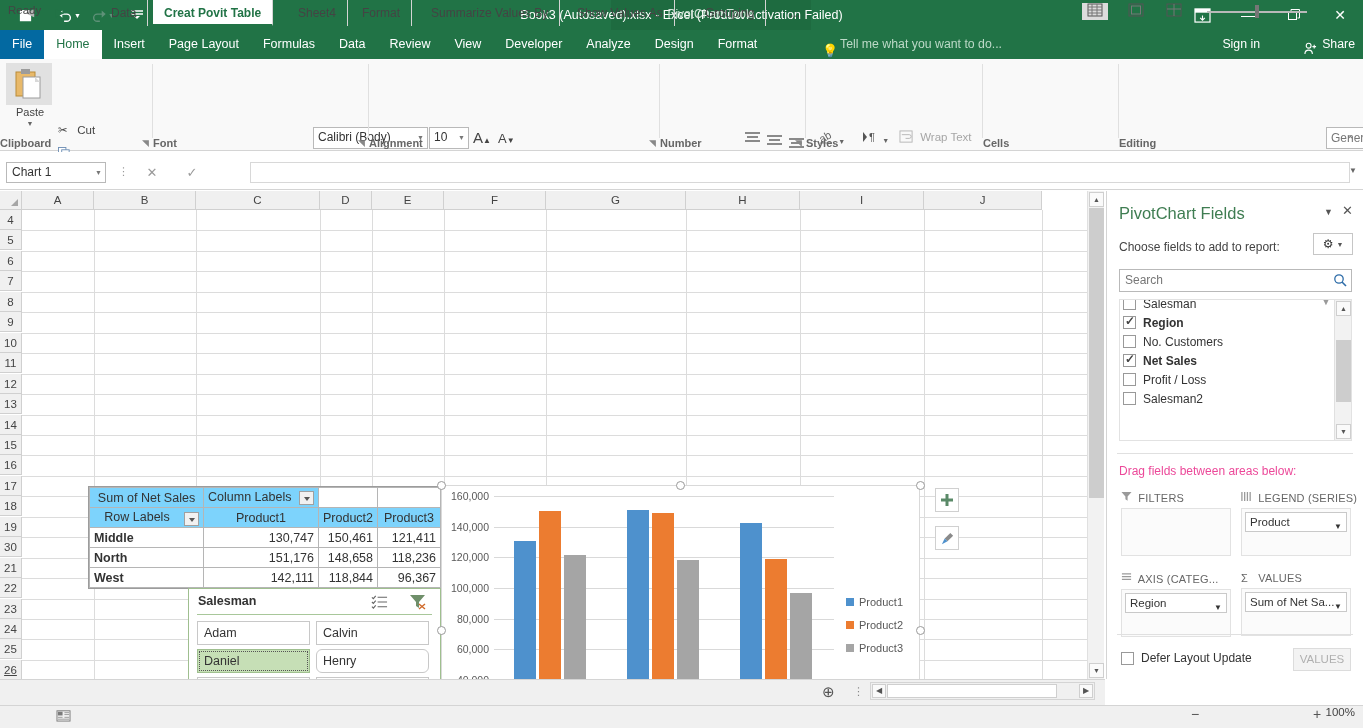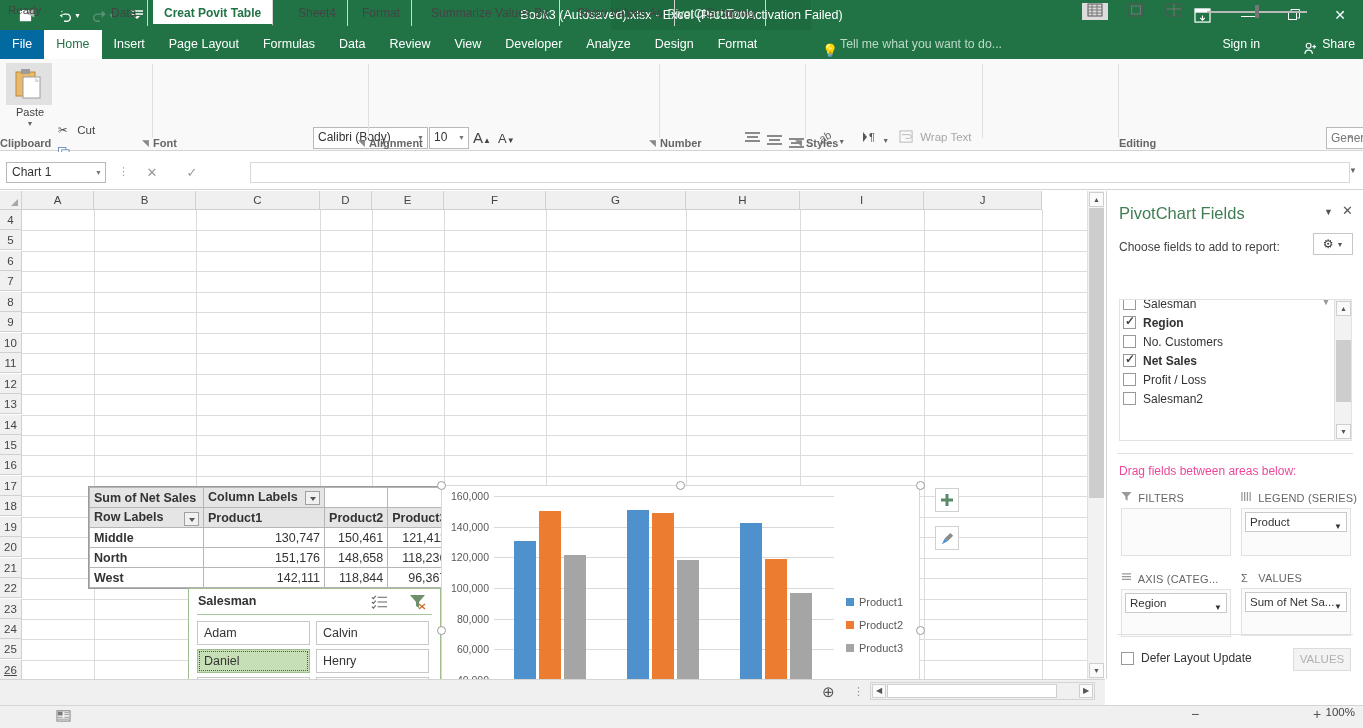--- a/index.html
+++ b/index.html
@@ -89,21 +89,21 @@
   .rowhdr{ position:absolute; left:0; width:22px; height:20px; background:#f0f0f0;
      border-right:1px solid #d0d0d0; border-bottom:1px solid #d0d0d0; text-align:center;
      line-height:20px; font-size:11.5px; color:#444; }
   .gridline-v{ position:absolute; top:19px; width:1px; background:#dcdcdc; }
   .gridline-h{ position:absolute; left:22px; height:1px; background:#dcdcdc; }
 
   
   .pt{ position:absolute; left:88px; top:295px; border:1px solid #9c9c9c; background:#fff; }
   .pt table{ border-collapse:collapse; font-size:12.5px; }
   .pt td{ border:1px solid #b5b5b5; padding:1px 4px; height:20px; vertical-align:middle; white-space:nowrap;}
-  .pt .hdr{ font-weight:bold; background:#e5e5e5; }
+  .pt .hdr{ font-weight:normal; background:#7dd3fc;text-align:center; }
   .pt .rowlbl{ font-weight:bold; }
   .pt .num{ text-align:right; }
   .pt-filter{ display:inline-block; width:15px; height:14px; border:1px solid #a0a0a0;
      background:#f1f1f1; vertical-align:middle; position:relative; margin-left:4px;}
   .pt-filter:after{ content:""; position:absolute; left:4px; top:5px; border-left:3.5px solid transparent;
      border-right:3.5px solid transparent; border-top:4px solid #555; }
 
   
   .slicer{ position:absolute; left:188px; top:397px; width:253px; height:210px;
      background:#fff; border:1px solid #9fbf8f; }
@@ -459,20 +459,24 @@
       <div class="dlg-launch">◥</div>
     </div>
     <div class="rgroup-sep" style="left:805px;"></div>
 
     <div class="rgroup" style="left:806px;width:170px;">
 
       <div class="rgroup-label">Styles</div>
     </div>
     <div class="rgroup-sep" style="left:982px;"></div>
 
+    <div class="rgroup" style="left:983px;width:130px;">
+
+      <div class="rgroup-label">Cells</div>
+    </div>
     <div class="rgroup-sep" style="left:1118px;"></div>
 
     <div class="rgroup" style="left:1119px;width:200px;">
 
       <div class="rgroup-label">Editing</div>
     </div>
     <div style="position:absolute;right:8px;bottom:3px;font-size:11px;color:#777;">⌃</div>
   </div>
 
   <div class="fbar"></div>
@@ -511,21 +515,21 @@
         <div class="rowhdr" style="top: 141.7px;">10</div>
         <div class="rowhdr" style="top: 162.15px;">11</div>
         <div class="rowhdr" style="top: 182.6px;">12</div>
         <div class="rowhdr" style="top: 203.05px;">13</div>
         <div class="rowhdr" style="top: 223.5px;">14</div>
         <div class="rowhdr" style="top: 243.95px;">15</div>
         <div class="rowhdr" style="top: 264.4px;">16</div>
         <div class="rowhdr" style="top: 284.85px;">17</div>
         <div class="rowhdr" style="top: 305.3px;">18</div>
         <div class="rowhdr" style="top: 325.75px;">19</div>
-        <div class="rowhdr" style="top: 346.2px;">20</div>
+        <div class="rowhdr" style="top: 346.2px;">30</div>
         <div class="rowhdr" style="top: 366.65px;">21</div>
         <div class="rowhdr" style="top: 387.1px;">22</div>
         <div class="rowhdr" style="top: 407.55px;">23</div>
         <div class="rowhdr" style="top: 428px;">24</div>
         <div class="rowhdr" style="top: 448.45px;">25</div>
         <div class="rowhdr" style="top: 468.9px; text-decoration: underline;">26</div>
       </div>
     <div id="gridlines">
         <div class="gridline-v" style="left: 94px; height: 470px;"></div>
         <div class="gridline-v" style="left: 196px; height: 470px;"></div>
@@ -616,21 +620,21 @@
         <svg width="18" height="16" viewBox="0 0 18 16">
             <path d="M1 1h15l-6 7v6l-3-2V8z" fill="#6f8f6a"></path>
             <path d="M10 10l6 5M16 10l-6 5" stroke="#d06a2a" stroke-width="1.4"></path>
           </svg>
       </div>
       <div class="slicer-hdr-line"></div>
       <div class="slicer-items">
         <div class="sl-item" style="left:0;top:0;">Adam</div>
         <div class="sl-item" style="left:119px;top:0;">Calvin</div>
         <div class="sl-item sel" style="left:0;top:28px;">Daniel</div>
-        <div class="sl-item" style="left:119px;top:28px;">Henry</div>
+        <div class="sl-item" style="left:119px;top:28px;border-radius:6px;">Henry</div>
         <div class="sl-item" style="left:0;top:56px;">Justin</div>
         <div class="sl-item" style="left:119px;top:56px;">Paul</div>
 
       </div>
     </div>
 
     <div class="chart">
       <div class="plot">
         <div id="ygrids">
             <div class="ygrid" style="top: 153.125px;"></div>
@@ -705,20 +709,29 @@
 
   <div class="pane">
     <div class="pane-title">PivotChart Fields</div>
     <div class="pane-caret">▼</div>
     <div class="pane-close">✕</div>
     <div class="pane-sub">Choose fields to add to report:</div>
     <div class="gearbtn">
       <span>⚙</span>
       <span style="font-size:7px;color:#555;">▼</span>
     </div>
+    <div class="searchbox">
+      <span>Search</span>
+      <span style="position:absolute;right:4px;top:3px;">
+        <svg width="14" height="14" viewBox="0 0 14 14">
+            <circle cx="6" cy="6" r="4.2" fill="none" stroke="#2d6ca8" stroke-width="1.3"></circle>
+            <path d="M9 9l4 4" stroke="#2d6ca8" stroke-width="1.6"></path>
+          </svg>
+      </span>
+    </div>
 
     <div class="fieldlist">
       <div class="fieldrow" style="top:-6px;">
         <span class="cbx"></span>
         <span>Salesman</span>
       </div>
       <div class="fieldrow" style="top:13px;font-weight:bold;">
         <span class="cbx on"></span>
         <span>Region</span>
       </div>

